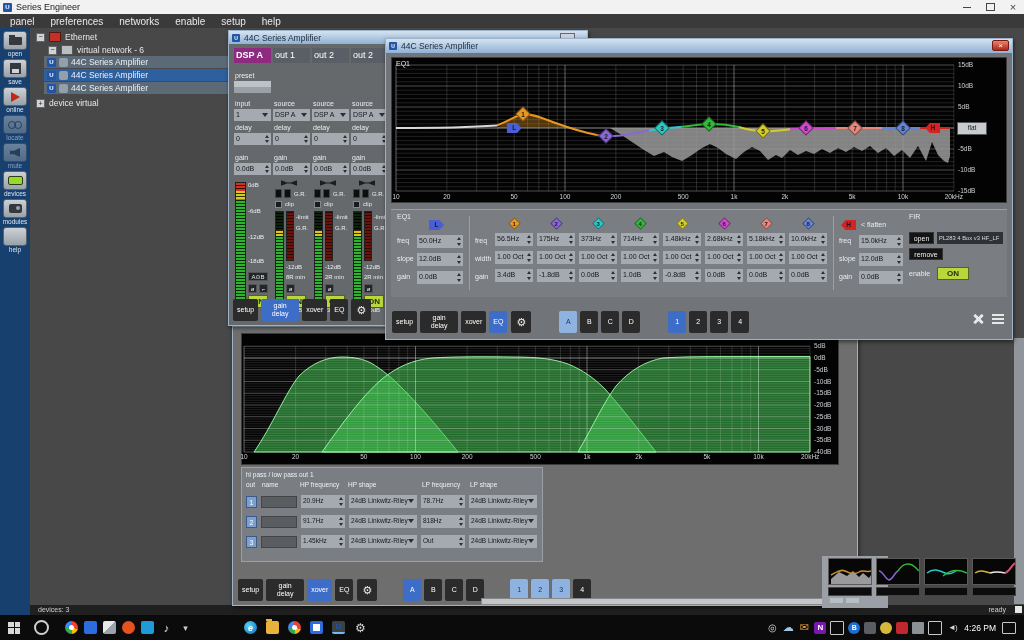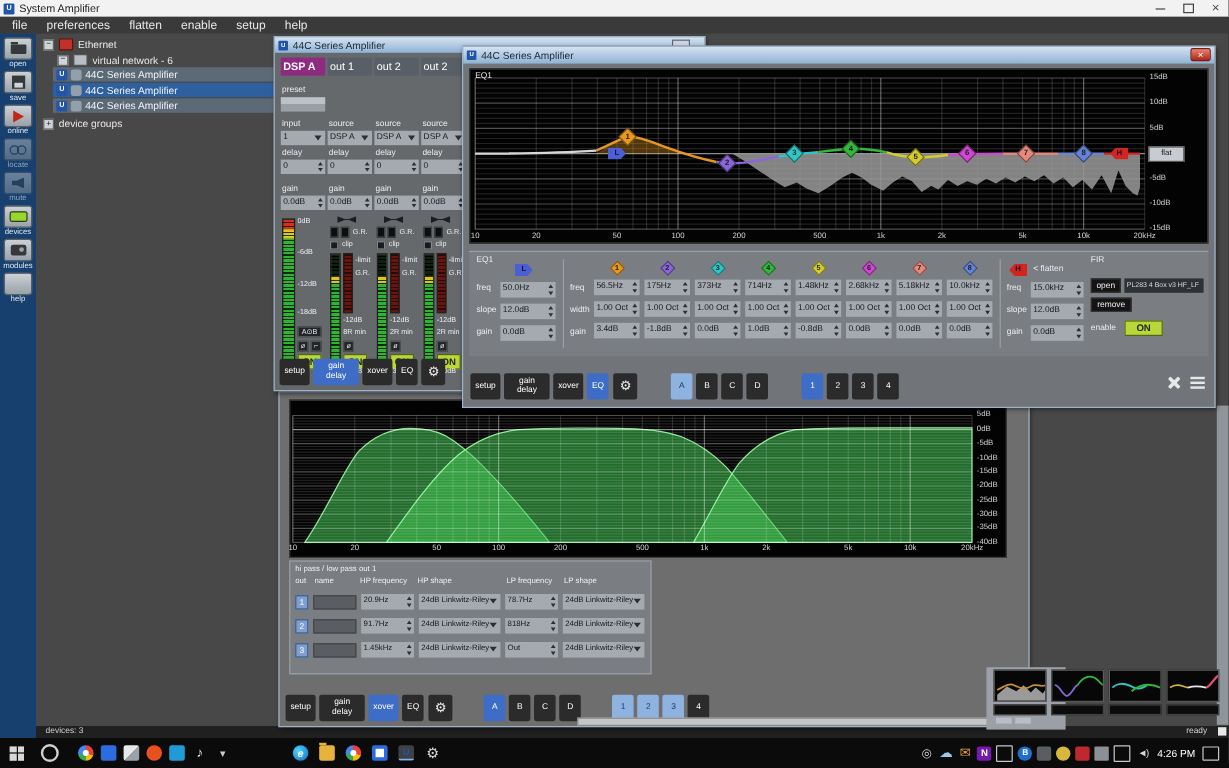--- a/index.html
+++ b/index.html
@@ -146,34 +146,34 @@
   .clip-box{position:absolute;width:7px;height:7px;background:#181c20;border:1px solid #888;box-sizing:border-box;}
   .spk-glyph{position:absolute;background:#1a1e22;clip-path:polygon(0 15%,38% 45%,62% 45%,100% 15%,100% 85%,62% 55%,38% 55%,0 85%);}
 </style>
 </head>
 <body>
 
 <div id="page">
 
   <div id="titlebar">
     <span class="applogo">U</span>
-    <span class="t">System Amplifier</span>
+    <span class="t">Series Engineer</span>
     <span class="winctl" style="right:46px;">
         <span class="minbar"></span>
       </span>
     <span class="winctl" style="right:23px;">
         <span class="restbox"></span>
       </span>
     <span class="winctl closex" style="right:0;">×</span>
   </div>
   <div id="menubar">
 
-  <span class="menu-item">file</span>
+  <span class="menu-item">panel</span>
       <span class="menu-item">preferences</span>
-      <span class="menu-item">flatten</span>
+      <span class="menu-item">networks</span>
       <span class="menu-item">enable</span>
       <span class="menu-item">setup</span>
       <span class="menu-item">help</span>
     </div>
 
   <div id="sidebar">
 
       <div class="sb-item">
         <span class="sb-btn">
           <span class="sb-ico ico-slot folder-open-icon"></span>
@@ -256,21 +256,21 @@
       </div>
 
       <div class="amp-row">
         <span class="logo-icon">U</span>
         <span class="amp-gear-icon"></span>
         <span>44C Series Amplifier</span>
       </div>
     </div>
   <div class="tree-row" style="left:36px;top:97px;">
     <span class="plus-box">+</span>
-    <span>device groups</span>
+    <span>device virtual</span>
   </div>
 
   <div class="win" style="left:232px;top:326px;width:626px;height:280px;z-index:2;">
 
     <div class="gpanel" style="left:8px;top:6px;width:598px;height:132px;">
       <svg width="596" height="130" style="position:absolute;left:0;top:0;">
         <path d="M12,118 C30,92 44,58 57,42 C70,29 85,23 100,23 C112,23 121,25 129,29 C141,36 151,45 159,53 C176,70 196,93 216,118 Z" fill="rgba(62,196,78,0.55)" stroke="rgba(150,255,160,0.9)" stroke-width="1"></path>
         <path d="M80,118 C100,90 120,62 140,45 C155,33 170,26 190,24 C212,22.5 245,22.5 272,23 C296,23 312,25 326,30 C341,36 353,45 363,55 C379,73 396,95 414,118 Z" fill="rgba(62,196,78,0.55)" stroke="rgba(150,255,160,0.9)" stroke-width="1"></path>
         <path d="M336,118 C351,92 362,68 374,52 C388,36 404,27 421,24 C441,22.5 470,22.5 500,22.5 L568,22.5 L568,118 Z" fill="rgba(62,196,78,0.55)" stroke="rgba(150,255,160,0.9)" stroke-width="1"></path>
         <g class="grid-g">

